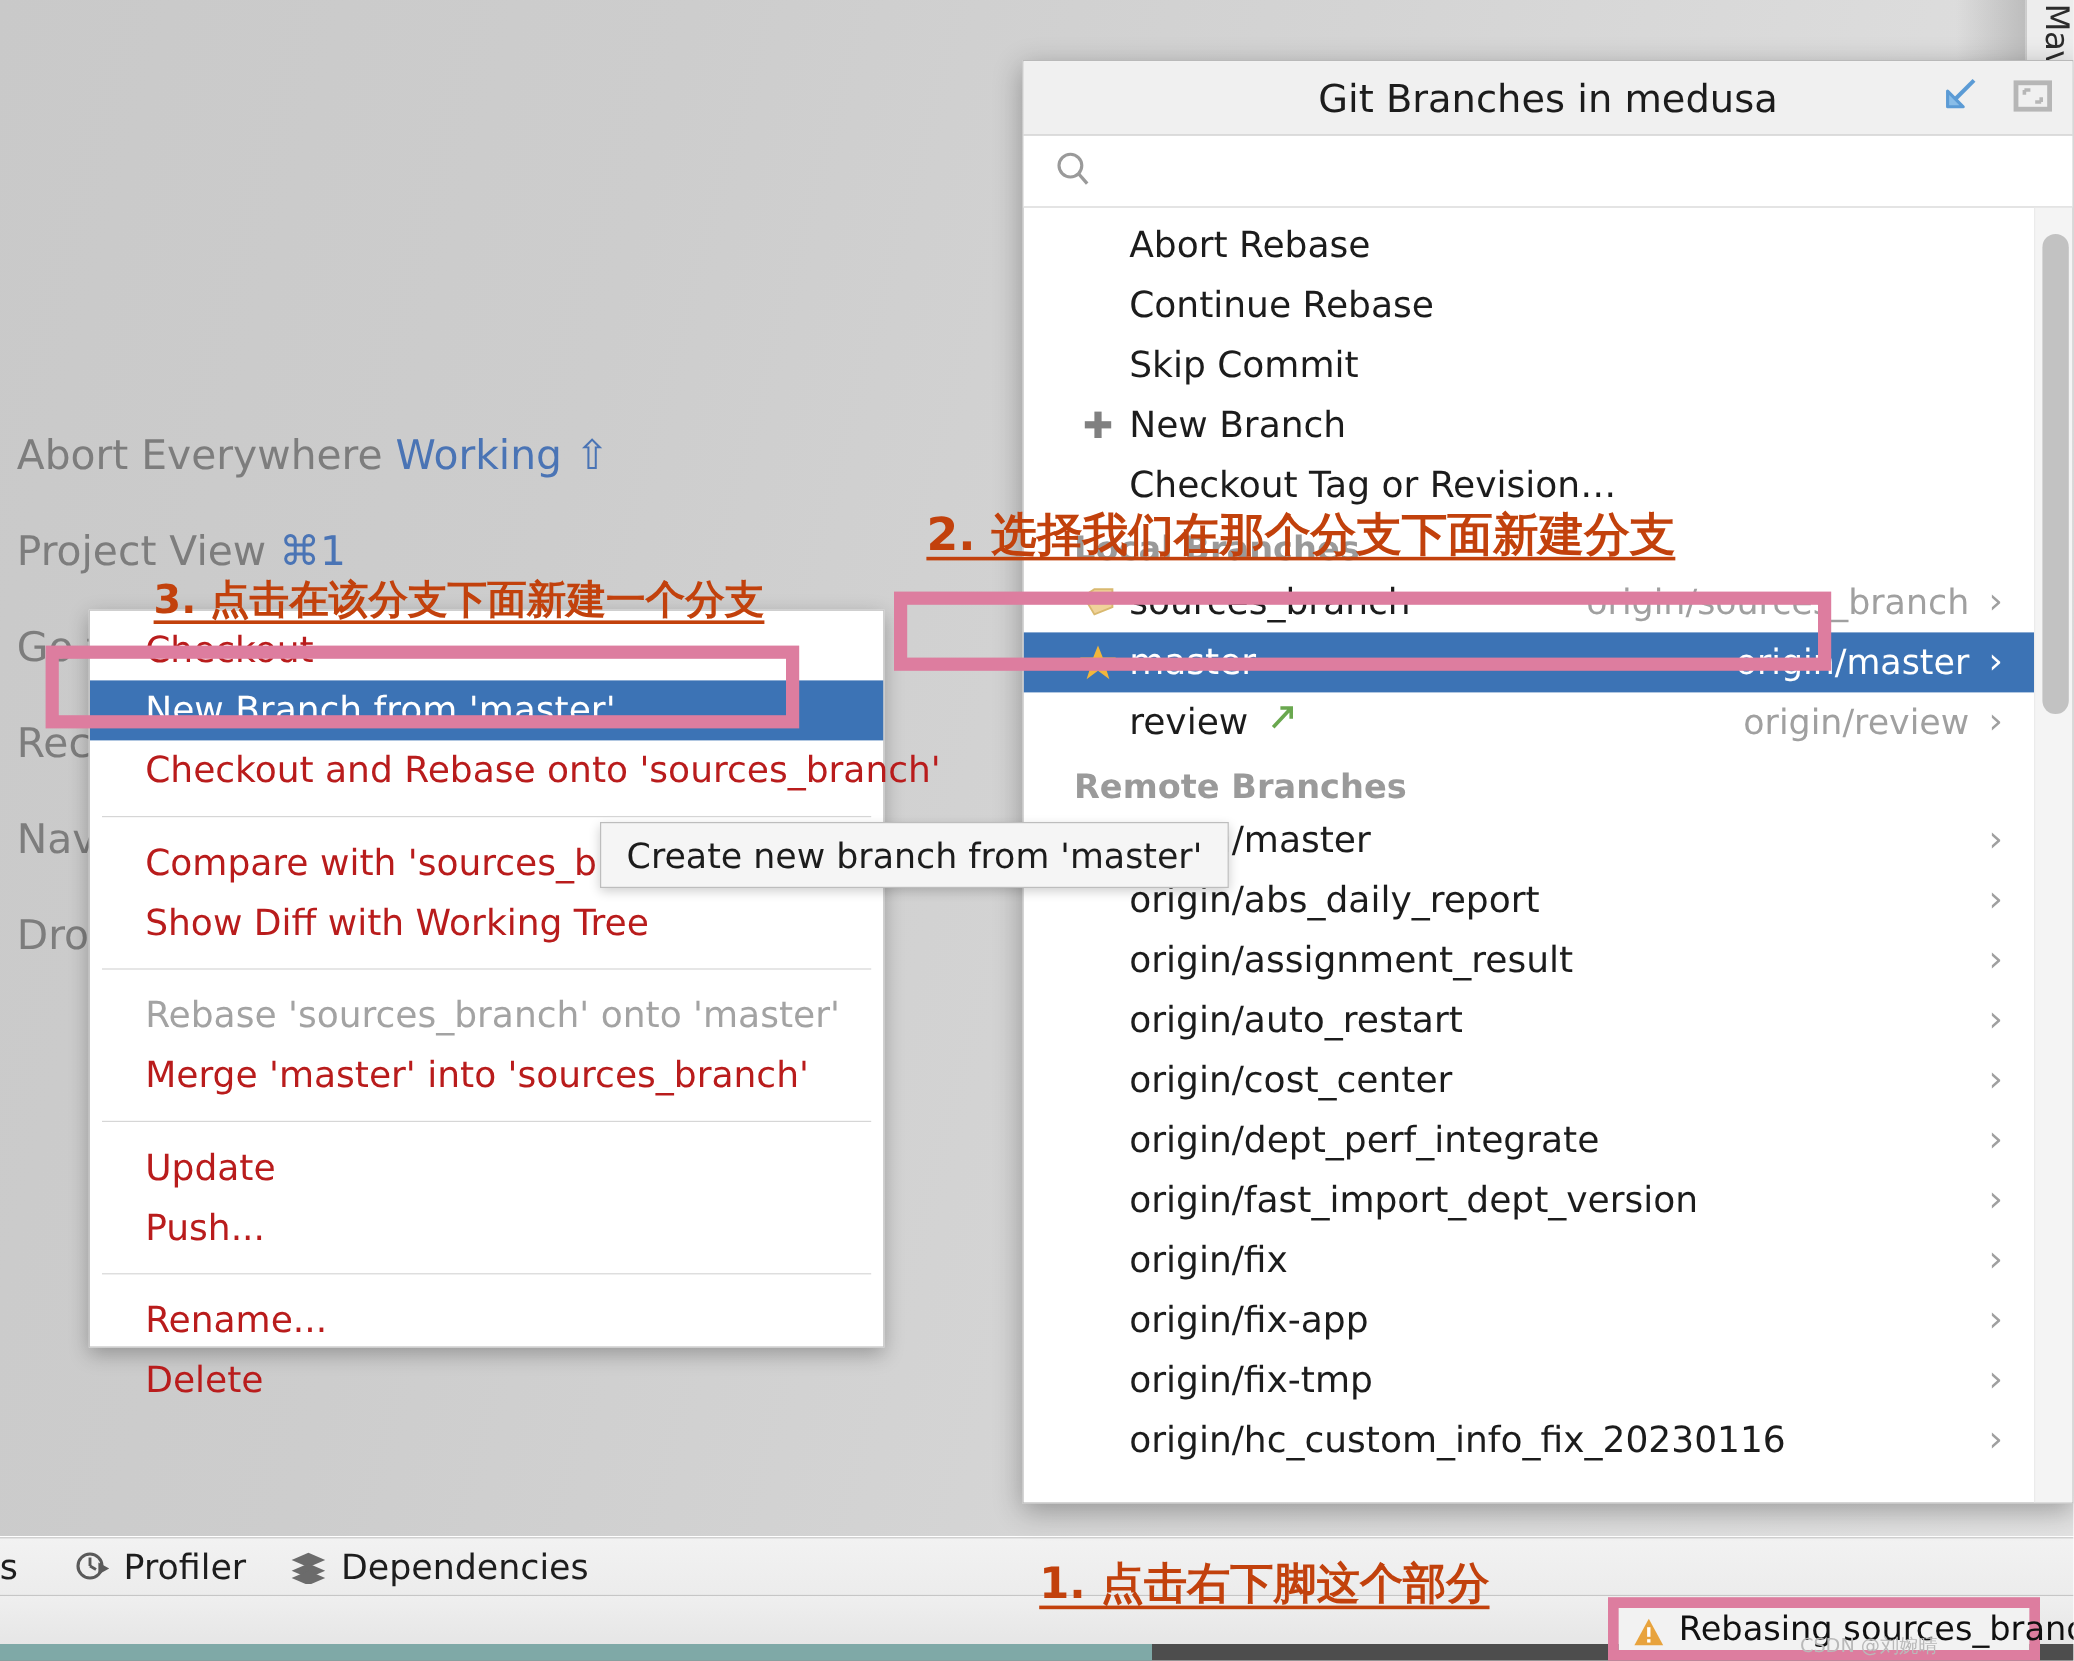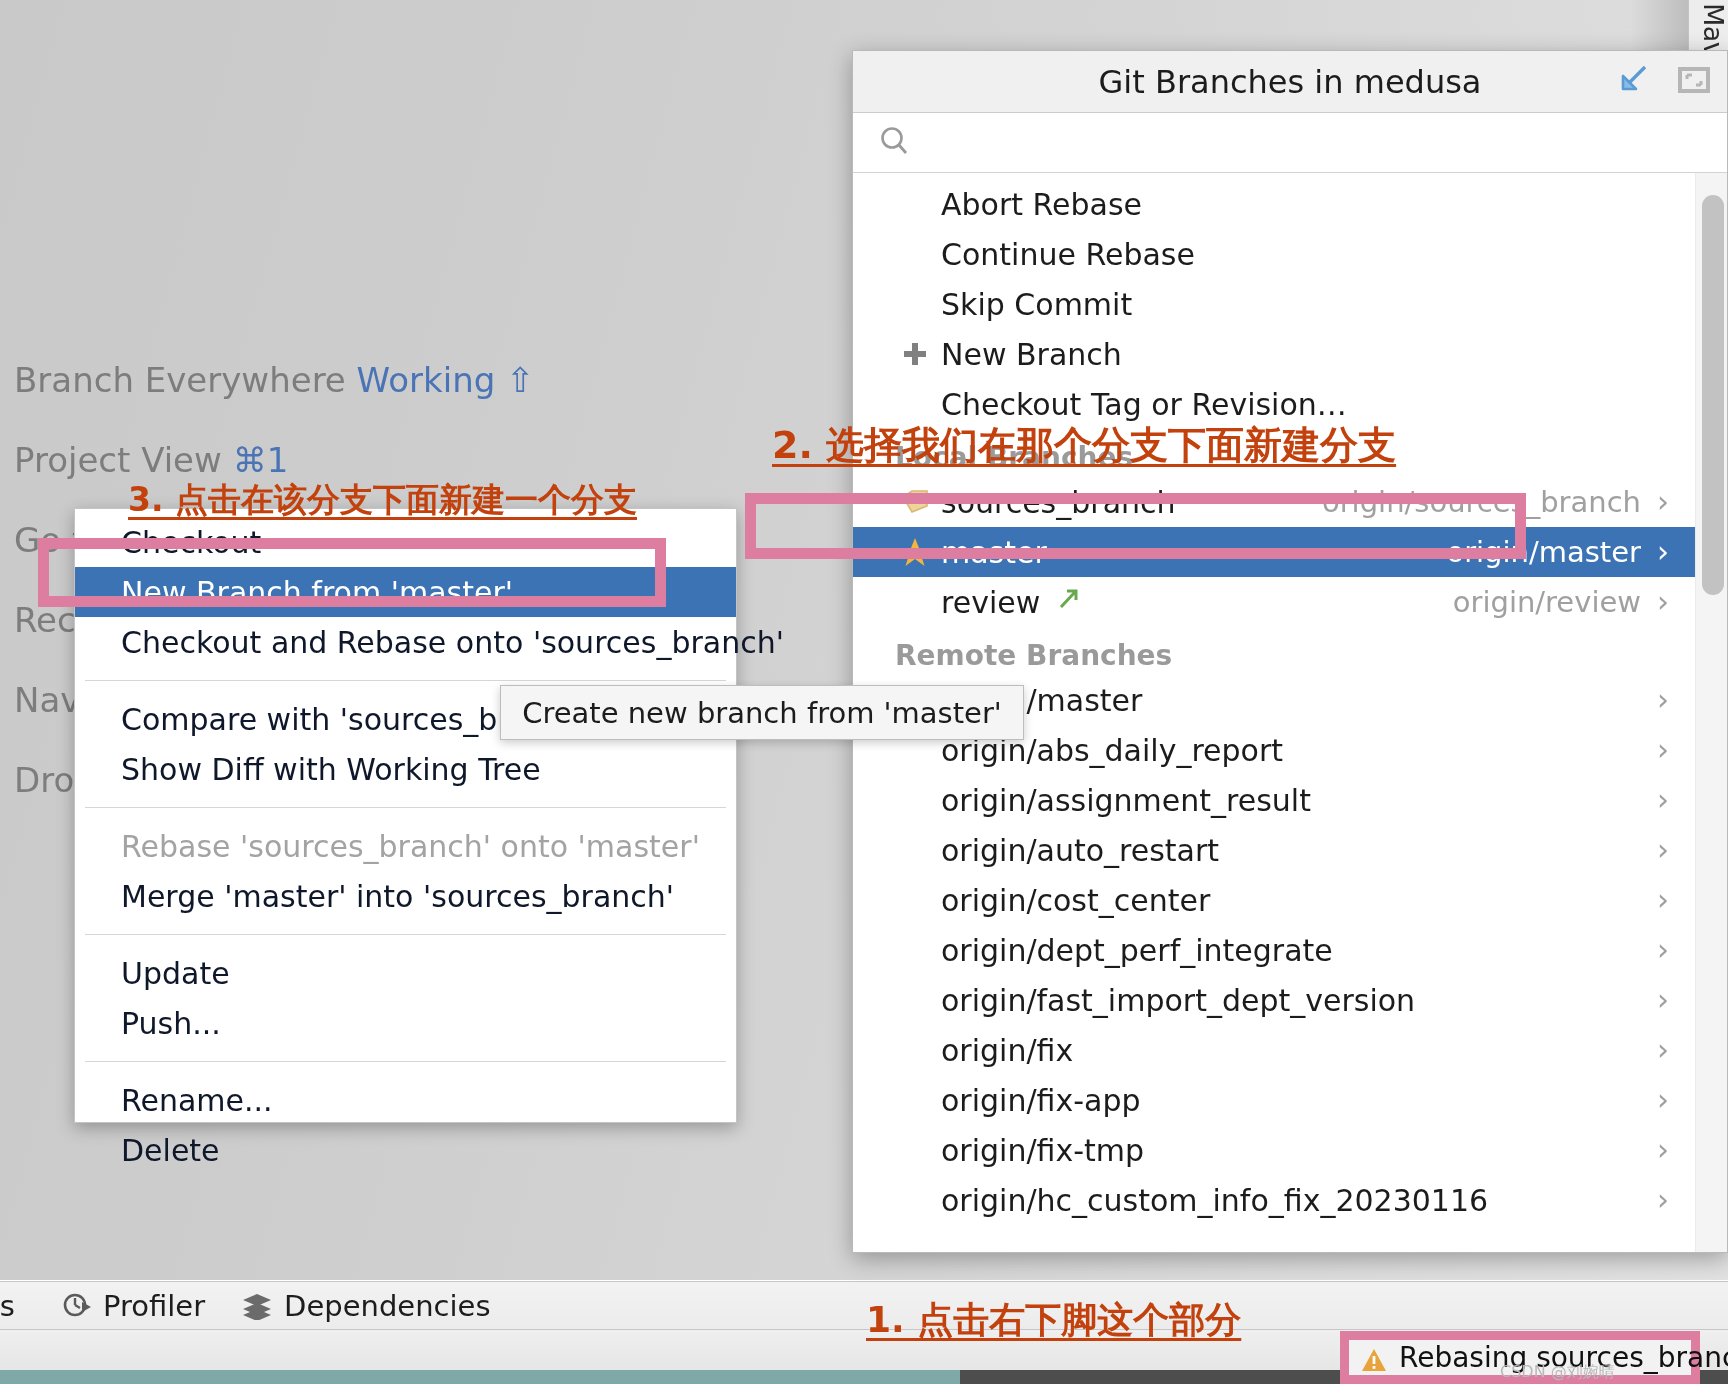--- a/index.html
+++ b/index.html
@@ -71,21 +71,21 @@
   .icon-deps { width: 32px; height: 28px; position: relative; flex: none; }
 
   
   .ctx-menu {
     position: absolute; left: 74px; top: 508px; width: 663px; height: 615px;
     background: #ffffff; border: 1px solid #c4c4c4;
     box-shadow: 0 5px 16px rgba(0,0,0,0.28);
   }
   .ctx-item {
     height: 50px; display: flex; align-items: center;
-    padding-left: 46px; font-size: 30px; color: #0f172a; white-space: nowrap;
+    padding-left: 46px; font-size: 30px; color: #b91c1c; white-space: nowrap;
   }
   .ctx-item.selected { background: #3c73b5; color: #ffffff; }
   .ctx-item.disabled { color: #a3a3a3; }
   .ctx-sep { height: 1px; background: #d6d6d6; margin: 13px 10px; }
   .ctx-pad-top { height: 8px; }
 
   
   .sel-overflow {
     position: absolute; left: 737px; top: 546px; width: 0px; height: 51px;
     background: #3c73b5;
@@ -196,21 +196,21 @@
 
   <div class="ide-bg"></div>
 
   <div class="maven-shadow"></div>
   <div class="maven-tab">
     <span>Maven</span>
   </div>
 
   <div class="hints">
     <div class="row">
-      <span>Branch Everywhere</span>
+      <span>Abort Everywhere</span>
       <span class="key">Working</span>
       <span class="glyph">⇧</span>
     </div>
     <div class="row">
       <span>Project View</span>
       <span class="key">⌘1</span>
     </div>
     <div class="row">
       <span>Go t</span>
     </div>

